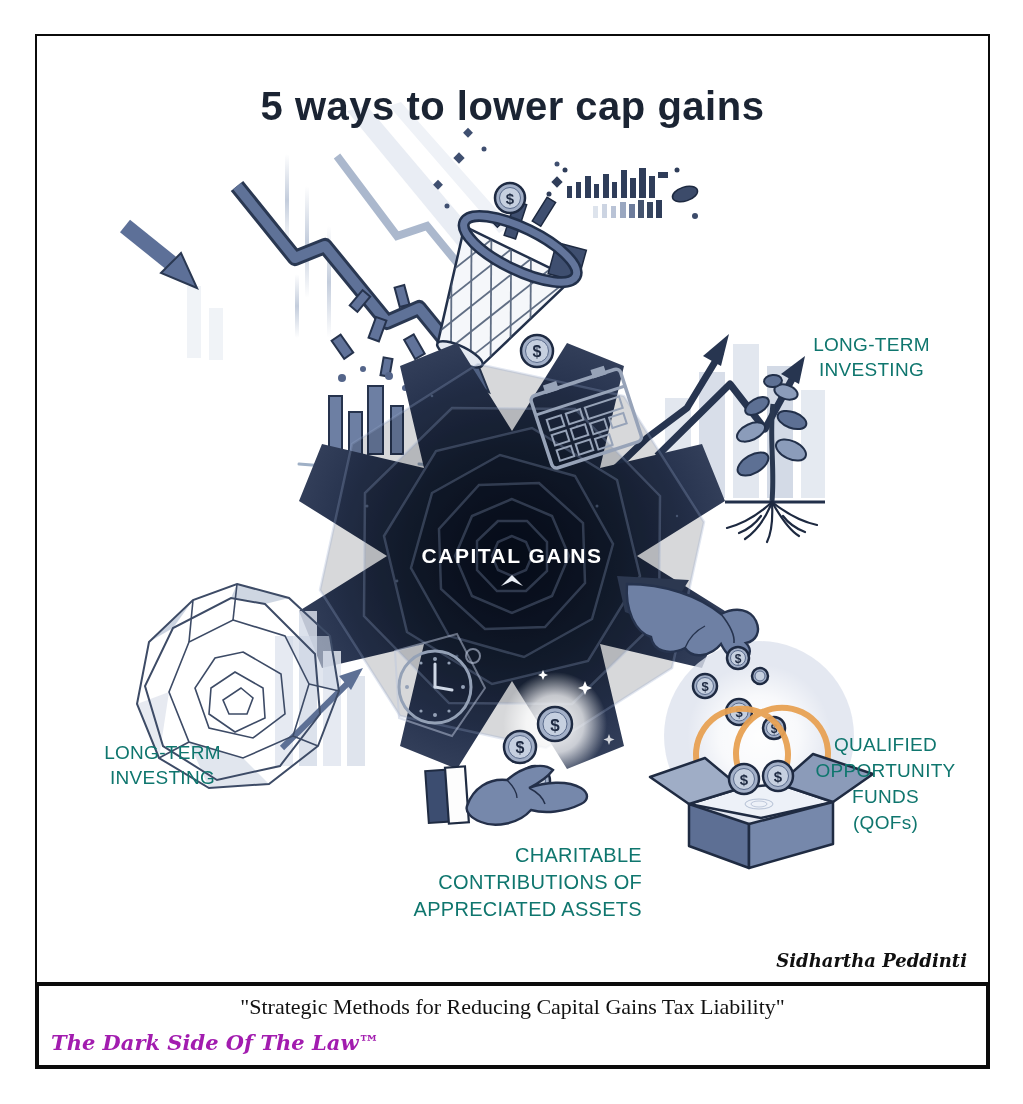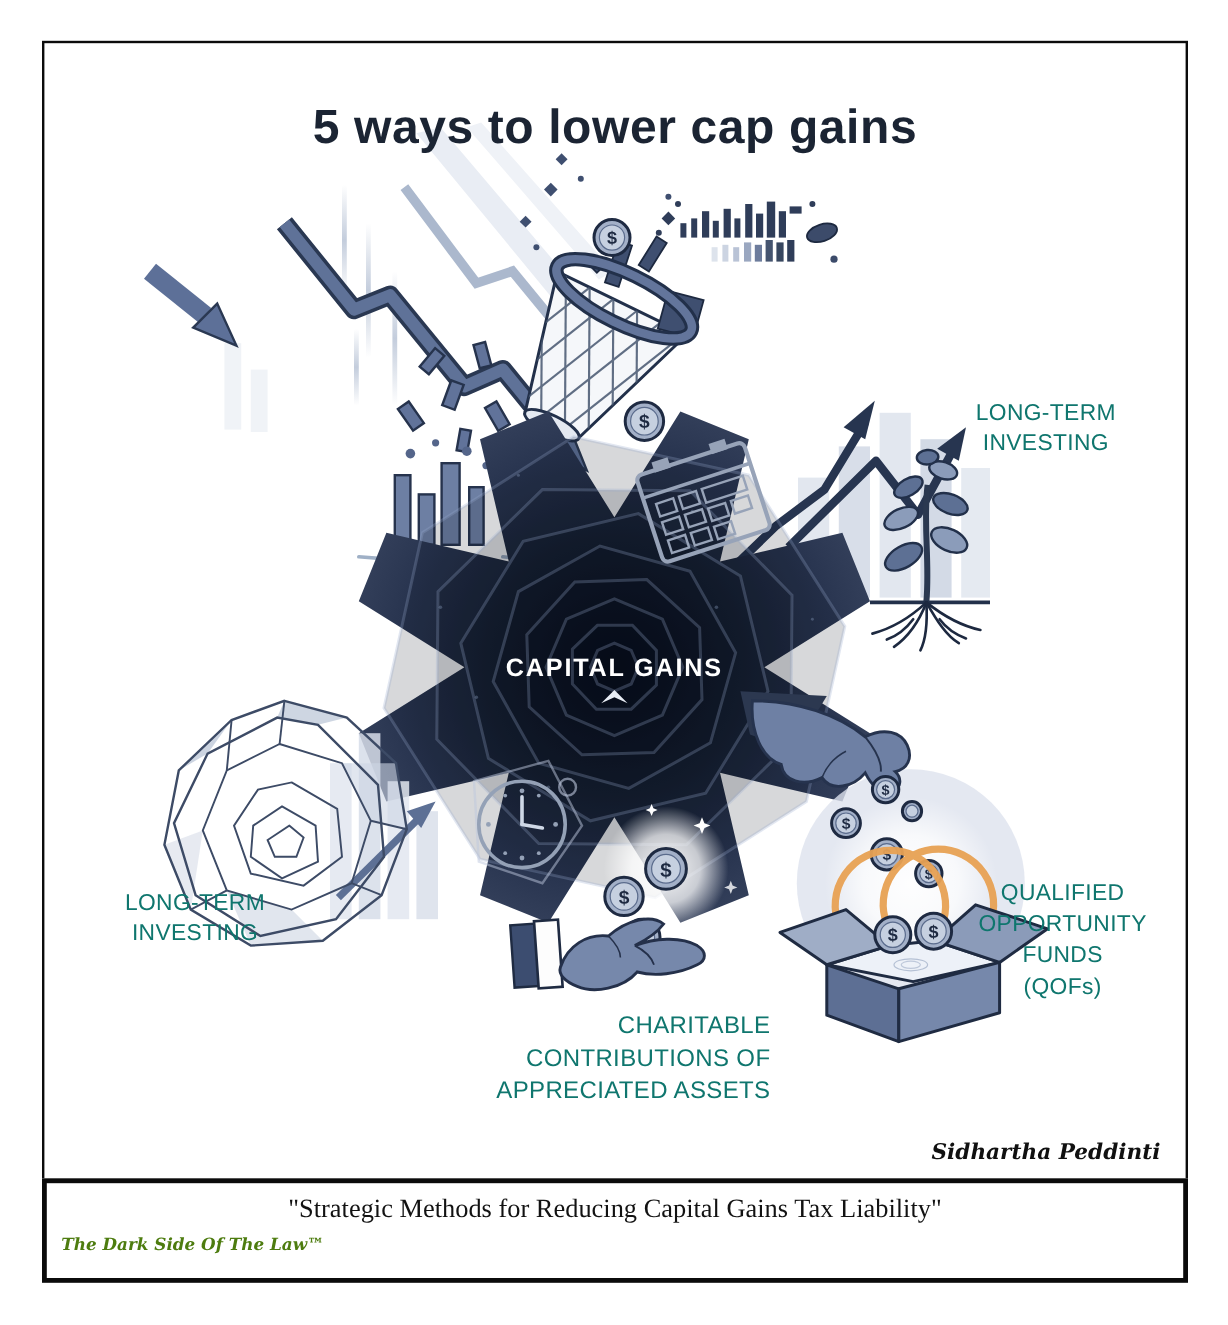--- a/index.html
+++ b/index.html
@@ -16,21 +16,21 @@
   .label.qof{line-height:26px;}
   .label.char{line-height:27px;font-size:20px;}
   .signature{position:absolute;top:914px;left:640px;width:290px;text-align:right;padding-right:16px;
              font-family:"DejaVu Serif",serif;font-style:italic;font-weight:bold;font-size:18px;color:#101010;}
   
   .caption-band{position:absolute;left:35px;top:982px;width:955px;height:87px;
                 border:4px solid #0b0b0b;box-sizing:border-box;background:#ffffff;}
   .quote{position:absolute;top:8px;left:0;right:0;text-align:center;
          font-family:"Liberation Serif",serif;font-size:22px;color:#121212;}
   .trademark{position:absolute;top:44px;left:12px;font-family:"DejaVu Serif",serif;
-             font-style:italic;font-weight:bold;font-size:14px;color:#4d7c0f;}
+             font-style:italic;font-weight:bold;font-size:21px;color:#a21caf;}
   
   .coin circle.o{fill:#a3b0c8;stroke:#1e2a42;stroke-width:2.5;}
   .coin circle.i{fill:#c6d0e0;stroke:#5a6b8c;stroke-width:1;}
   .coin text{font-family:"Liberation Sans",sans-serif;font-weight:bold;fill:#1e2a42;text-anchor:middle;}
   .wire{stroke:#3d4b66;fill:none;}
 </style>
 </head>
 <body>
 
 <div class="page">

